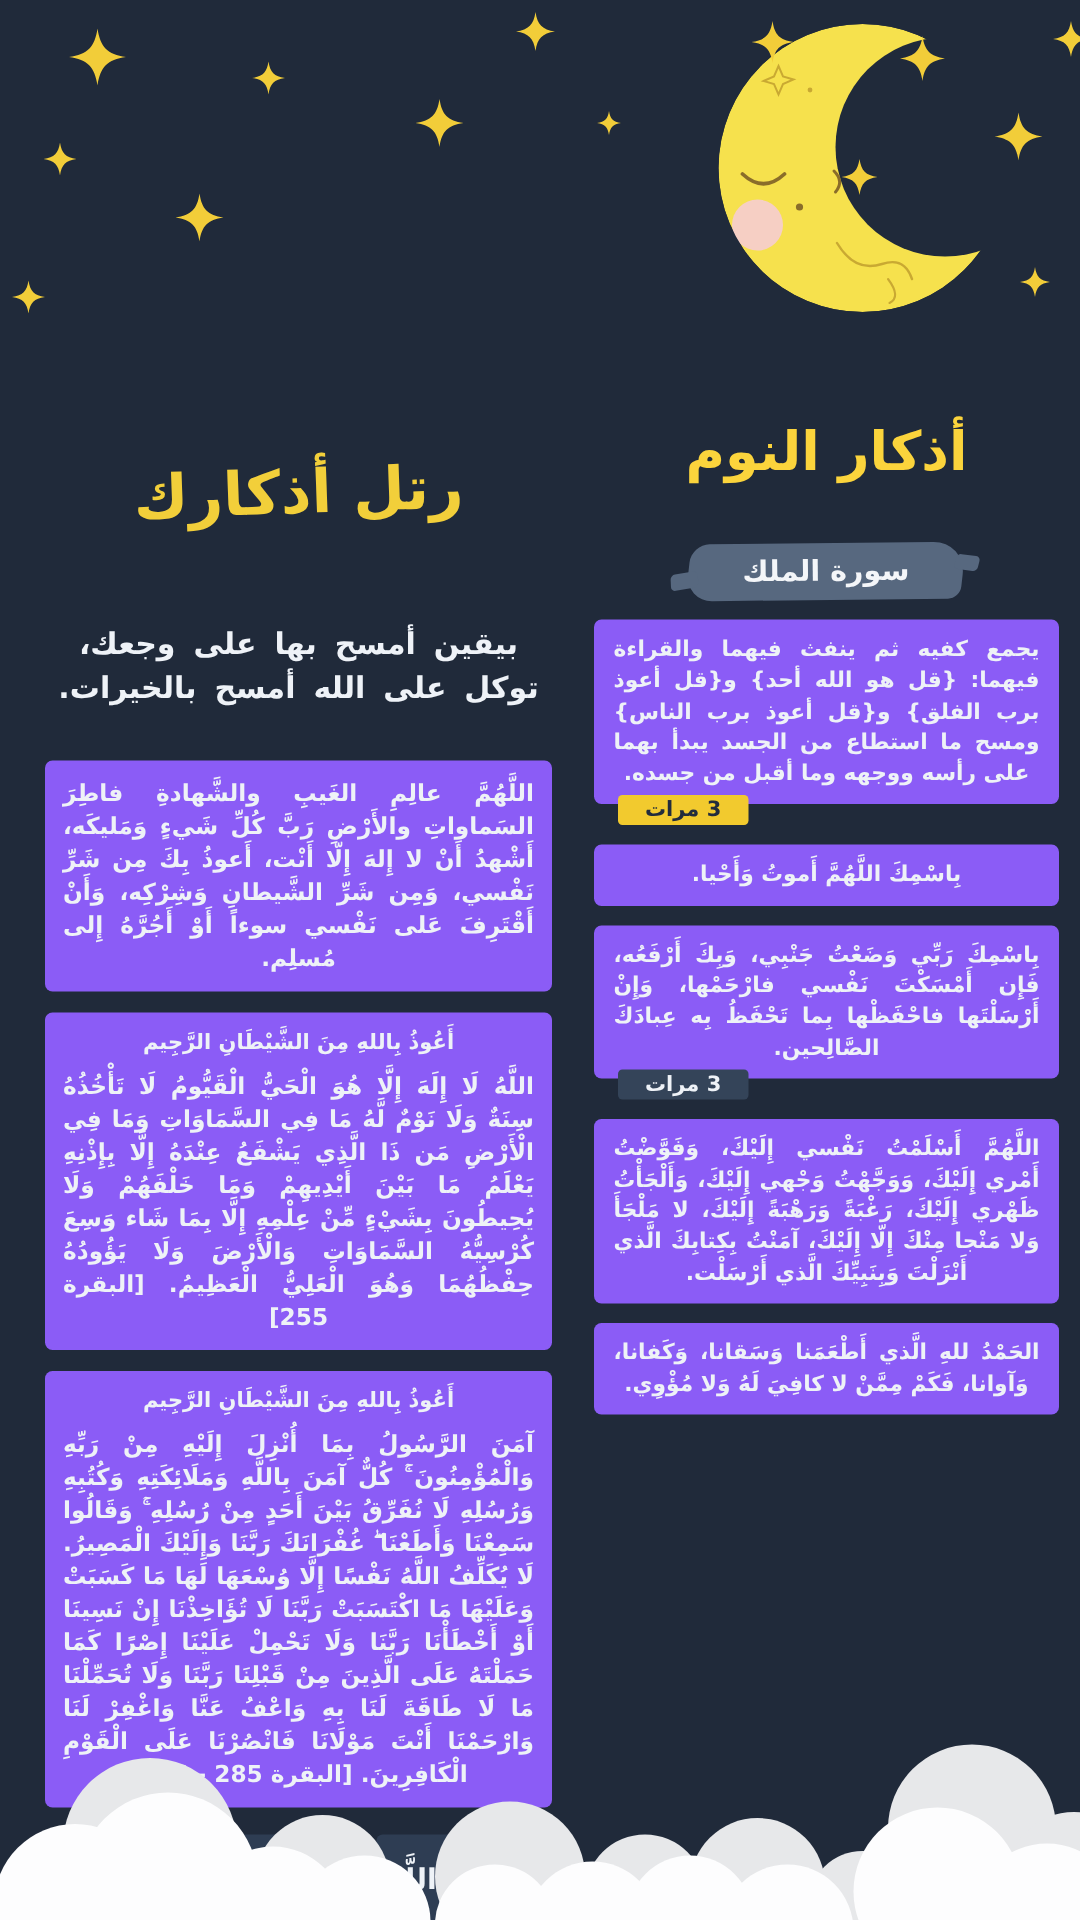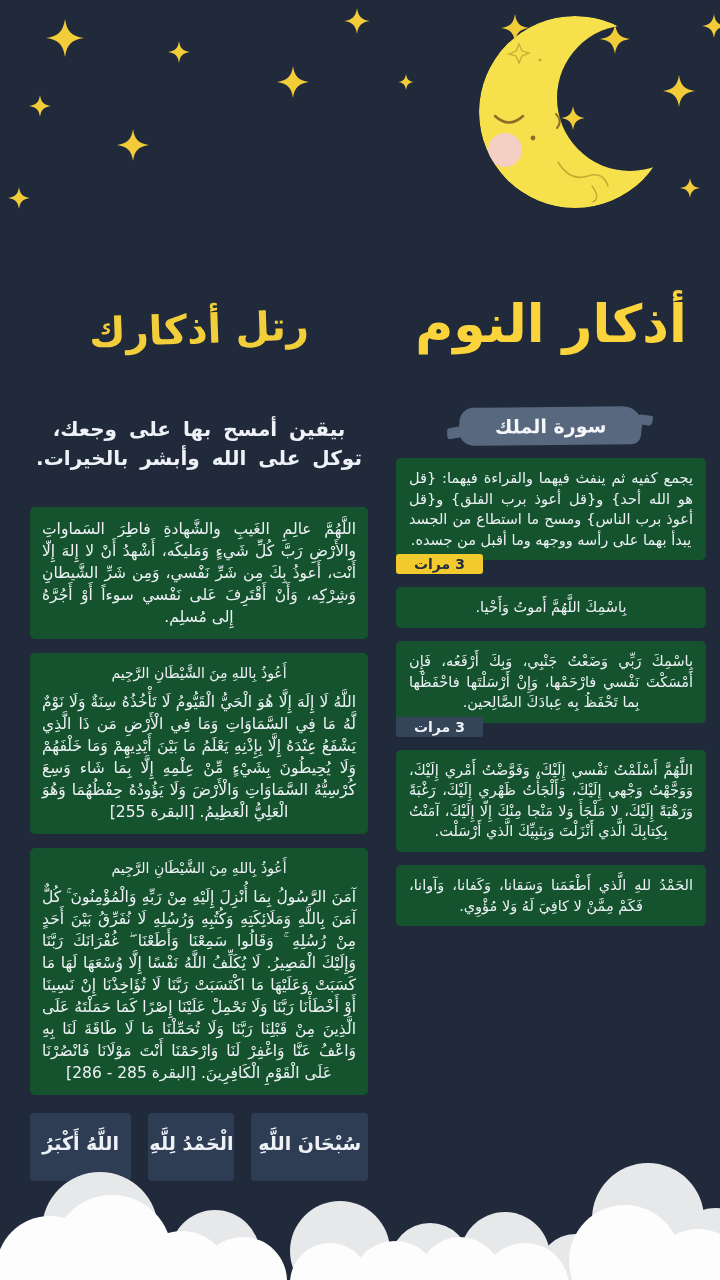--- a/index.html
+++ b/index.html
@@ -16,21 +16,21 @@
   .sky{position:absolute;top:0;left:0;width:720px;height:235px;}
   .clouds{position:absolute;bottom:0;left:0;width:720px;height:125px;}
 
   
   .col{position:absolute;display:flex;flex-direction:column;}
   .col-right{top:252px;right:14px;width:310px;}
   .col-left{top:270px;left:30px;width:338px;}
 
   .main-title{
     text-align:center;color:#fbd43c;font-weight:bold;
-    font-size:52px;line-height:1.45;letter-spacing:1px;
+    font-size:36px;line-height:1.45;letter-spacing:1px;
   }
   .surah-badge{
     align-self:center;margin-top:10px;
     background:#57687f;color:#f4f6f9;
     font-size:19px;font-weight:bold;
     padding:8px 36px;border-radius:12px 22px 8px 18px;
     transform:skewX(-7deg) rotate(-.6deg);
     position:relative;
   }
   .surah-badge::before{
@@ -47,34 +47,34 @@
     text-align:center;color:#f2cf3a;font-weight:bold;
     font-size:40px;line-height:1.3;transform:rotate(-2deg);
   }
   .left-subtitle{
     margin-top:27px;text-align:center;color:#eef2f7;
     font-size:20px;font-weight:bold;line-height:1.45;word-spacing:5px;
   }
 
   
   .block{
-    background:#14532d;border-radius:5px;
-    color:#eef2f7;font-weight:normal;
+    background:#8b5cf6;border-radius:5px;
+    color:#eef2f7;font-weight:bold;
     text-align:justify;text-align-last:center;
   }
   .col-right .block{margin-top:13px;padding:10px 13px;font-size:14.5px;line-height:1.42;}
   .col-left  .block{margin-top:14px;padding:11px 12px;font-size:15.5px;line-height:1.42;}
   .block-header{
     display:block;text-align:center;text-align-last:center;
     font-size:14px;margin-bottom:7px;
   }
   .block--center{text-align:left;text-align-last:center;}
 
   .tab{
-    align-self:flex-end;margin:-6px 8px 0 0;z-index:2;
+    align-self:flex-end;margin:-6px 8px 0 16px;z-index:2;
     padding:2px 18px;border-radius:3px;
     font-size:14px;font-weight:bold;white-space:nowrap;
   }
   .tab-yellow{background:#f2ca2e;color:#222c3d;}
   .tab-dark{background:#344459;color:#eef2f7;}
 
   
   .tasbih-row{display:flex;gap:17px;margin-top:18px;}
   .tasbih{
     position:relative;background:#2e3d53;border-radius:4px;height:60px;
@@ -161,21 +161,21 @@
 
     <section class="block">
       <span>الحَمْدُ للهِ الَّذي أَطْعَمَنا وَسَقانا، وَكَفانا، وَآوانا، فَكَمْ مِمَّنْ لا كافِيَ لَهُ وَلا مُؤْوِي.</span>
     </section>
   </div>
 
   <div class="col col-left">
     <h2 class="left-title">رتل أذكارك</h2>
     <p class="left-subtitle">
       <span>بيقين أمسح بها على وجعك،</span><br>
-      <span>توكل على الله وأبشر بالخيرات.</span>
+      <span>توكل على الله أمسح بالخيرات.</span>
     </p>
 
     <section class="block">
       <span>اللَّهُمَّ عالِمِ الغَيبِ والشَّهادةِ فاطِرَ السَماواتِ والأَرْضِ رَبَّ كُلِّ شَيءٍ وَمَليكَه، أَشْهدُ أَنْ لا إِلهَ إِلّا أَنْت، أَعوذُ بِكَ مِن شَرِّ نَفْسي، وَمِن شَرِّ الشَّيطانِ وَشِرْكِه، وَأَنْ أَقْتَرِفَ عَلى نَفْسي سوءاً أَوْ أَجُرَّهُ إِلى مُسلِم.</span>
     </section>
 
     <section class="block">
       <span class="block-header">أَعُوذُ بِاللهِ مِنَ الشَّيْطَانِ الرَّجِيم</span>
       <span>اللَّهُ لَا إِلَهَ إِلَّا هُوَ الْحَيُّ الْقَيُّومُ لَا تَأْخُذُهُ سِنَةٌ وَلَا نَوْمٌ لَّهُ مَا فِي السَّمَاوَاتِ وَمَا فِي الْأَرْضِ مَن ذَا الَّذِي يَشْفَعُ عِنْدَهُ إِلَّا بِإِذْنِهِ يَعْلَمُ مَا بَيْنَ أَيْدِيهِمْ وَمَا خَلْفَهُمْ وَلَا يُحِيطُونَ بِشَيْءٍ مِّنْ عِلْمِهِ إِلَّا بِمَا شَاء وَسِعَ كُرْسِيُّهُ السَّمَاوَاتِ وَالْأَرْضَ وَلَا يَؤُودُهُ حِفْظُهُمَا وَهُوَ الْعَلِيُّ الْعَظِيمُ. [البقرة 255]</span>
     </section>

